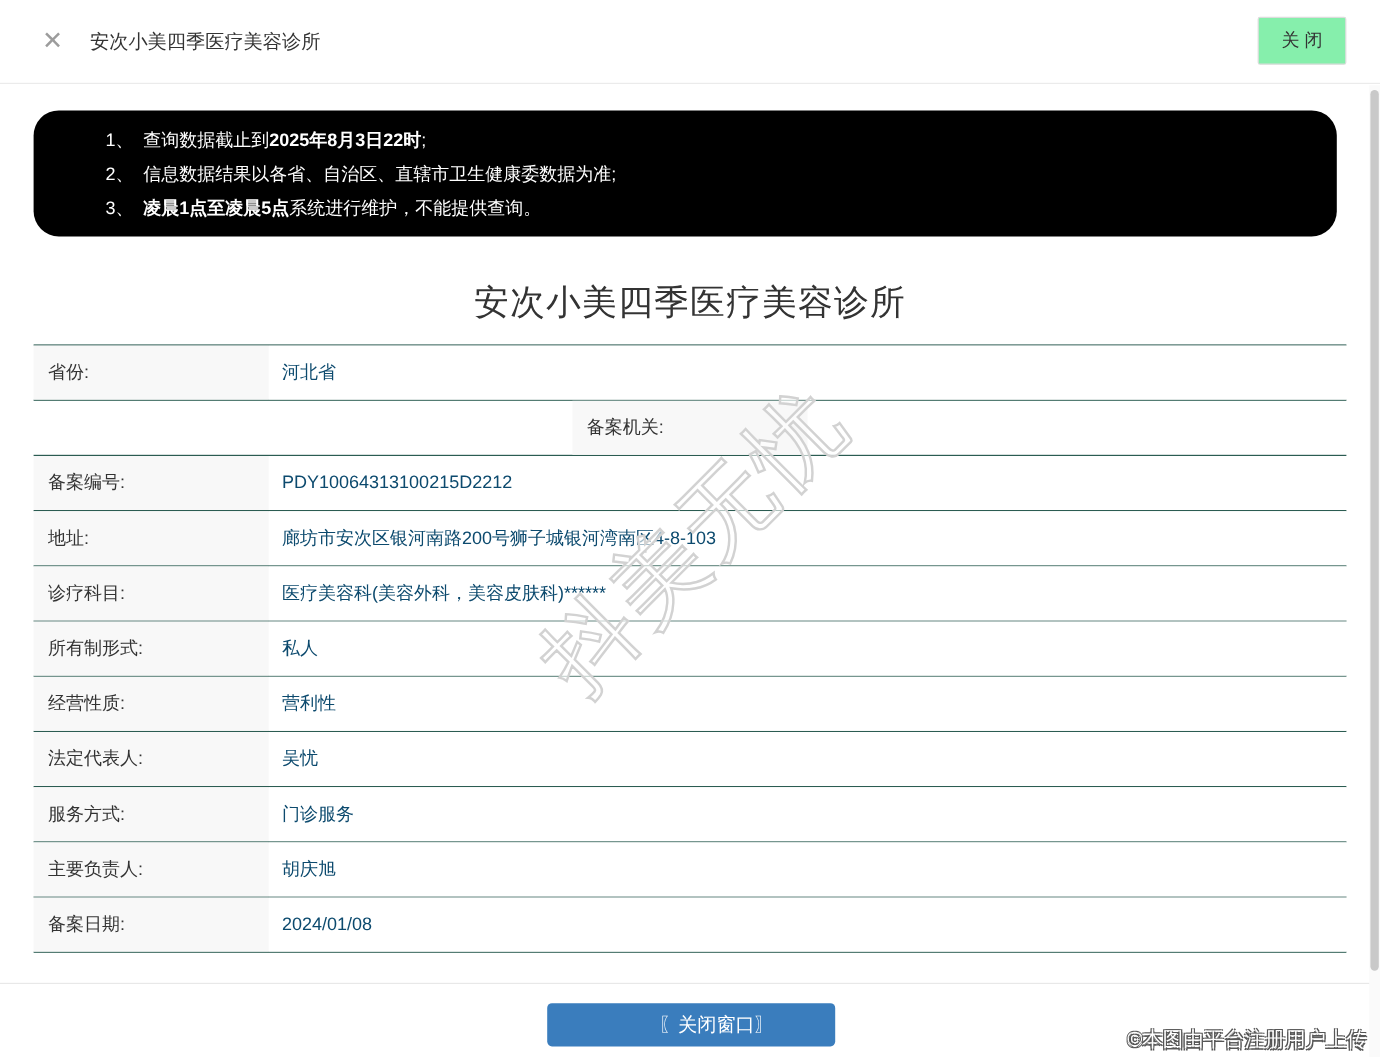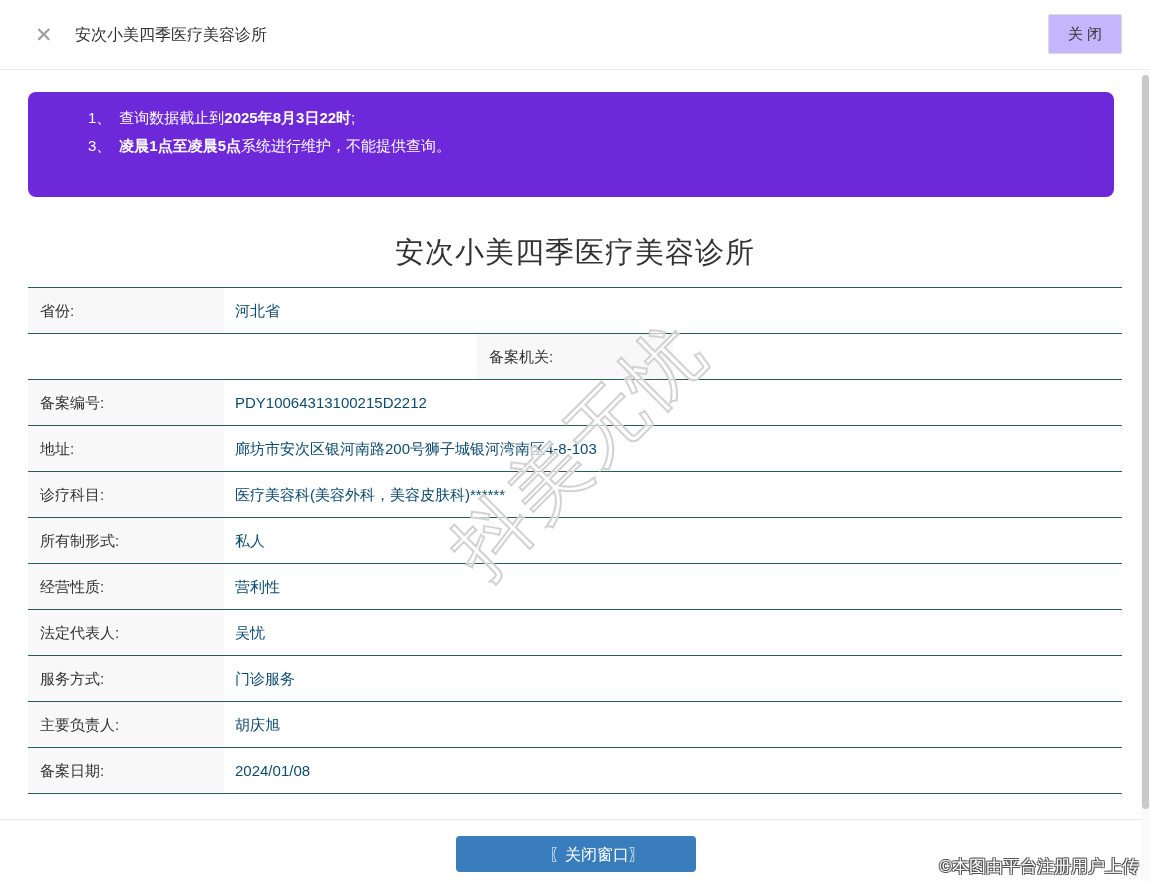--- a/index.html
+++ b/index.html
@@ -34,21 +34,21 @@
   .header-title {
     position: absolute;
     left: 75px; top: 25px;
     font-size: 16px;
     color: #333;
   }
   .header-close-btn {
     position: absolute;
     right: 28px; top: 14px;
     width: 74px; height: 40px;
-    background: #c4b5fd;
+    background: #86efac;
     border: 1px solid #dcdcdc;
     border-radius: 2px;
     box-sizing: border-box;
     font-size: 15px;
     color: #333;
     text-align: center;
     line-height: 38px;
     cursor: pointer;
   }
 
@@ -174,22 +174,23 @@
 <body>
 
 <div class="page">
 
   <div class="header">
     <span class="close-x">✕</span>
     <span class="header-title">安次小美四季医疗美容诊所</span>
     <div class="header-close-btn">关 闭</div>
   </div>
 
-  <div class="notice" id="notice-box" style="background: #6d28d9;">
+  <div class="notice" id="notice-box" style="background: #000000; border-radius: 21px;">
     <div class="notice-line"><span class="num">1、</span><span>查询数据截止到</span><b>2025年8月3日22时</b><span>;</span></div>
+    <div class="notice-line"><span class="num">2、</span><span>信息数据结果以各省、自治区、直辖市卫生健康委数据为准;</span><b></b><span></span></div>
     <div class="notice-line"><span class="num">3、</span><span></span><b>凌晨1点至凌晨5点</b><span>系统进行维护，不能提供查询。</span></div>
   </div>
 
   <div class="detail-title">安次小美四季医疗美容诊所</div>
 
   <div class="detail-table" id="detail-table">
       <div class="t-row">
         <div class="t-label">省份:</div>
         <div class="t-value">河北省</div>
       </div>

